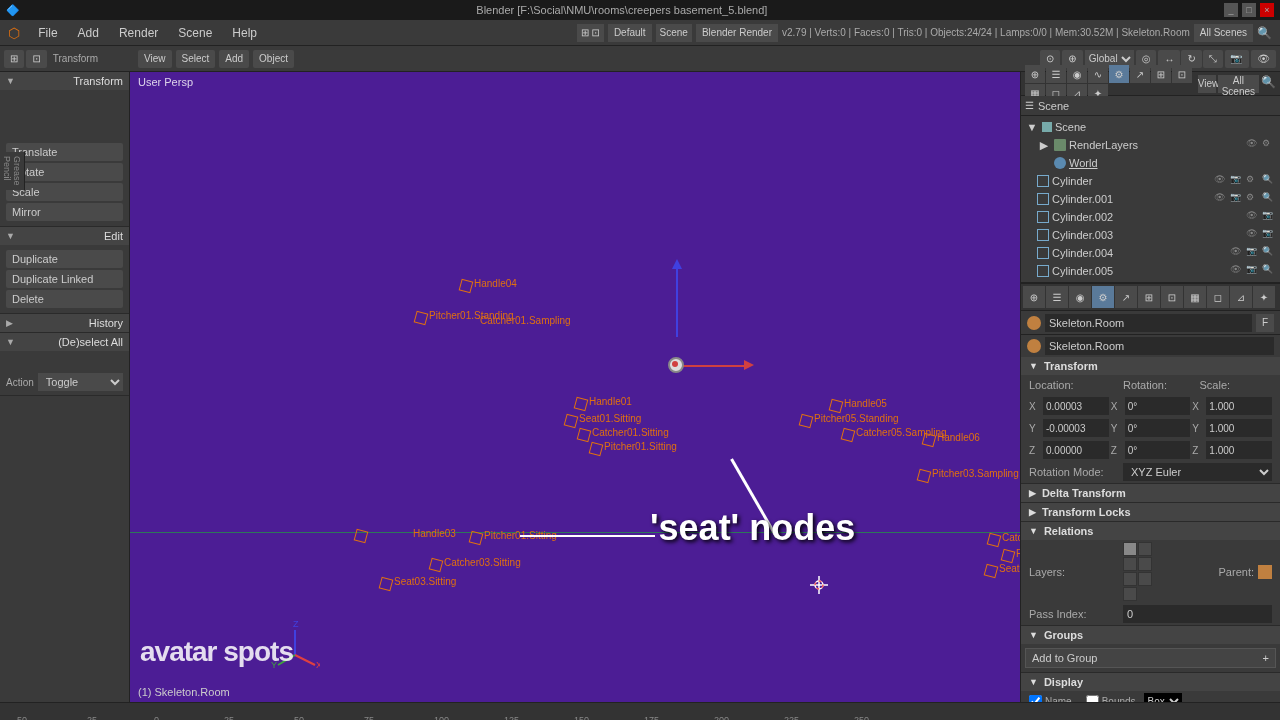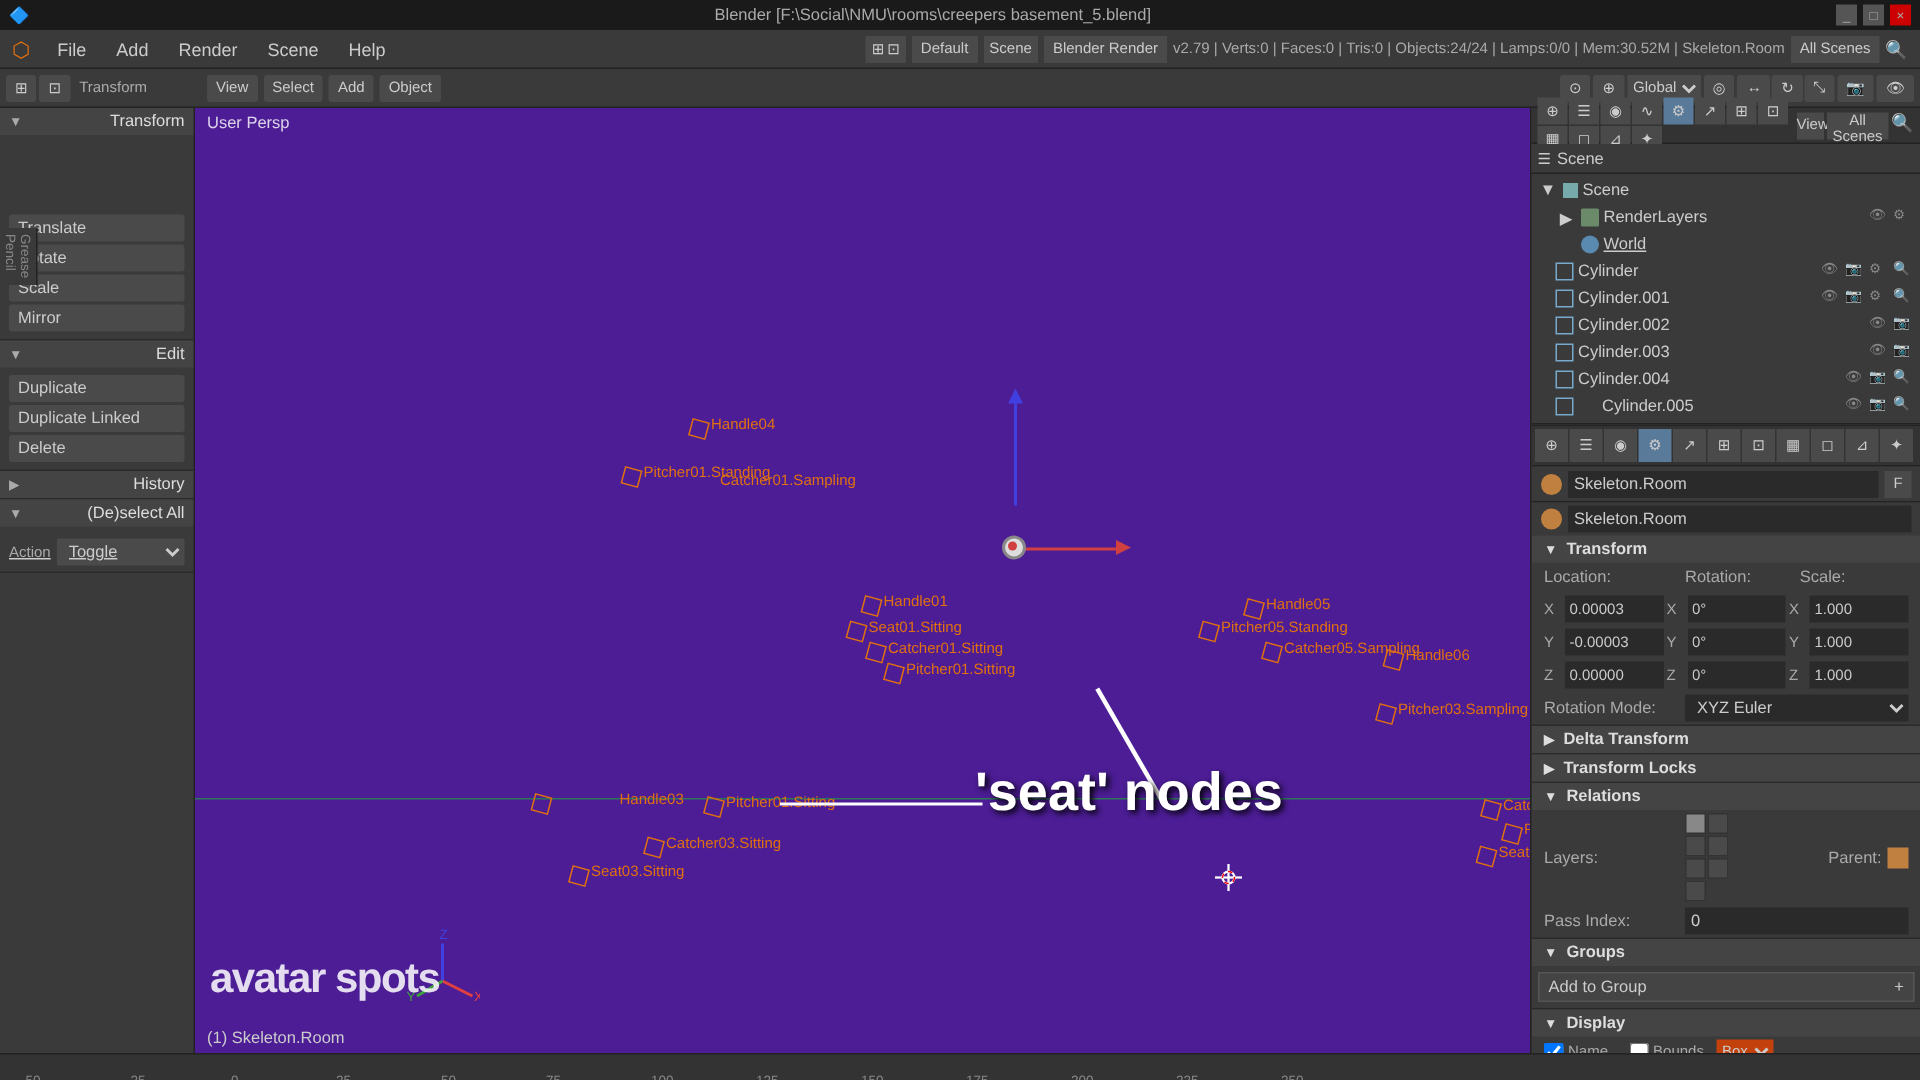--- a/index.html
+++ b/index.html
@@ -160,21 +160,21 @@
     }
 
     
     .vp-axis-h { position: absolute; background: rgba(0,255,0,0.4); height: 1px; }
 
     
     .action-select {
       width: 110px; background: #4a4a4a; border: none; color: #ccc; font-size: 11px;
       padding: 2px 4px; height: 18px; cursor: pointer;
     }
-    .action-row { display: flex; gap: 4px; align-items: center; margin-top: 4px; text-decoration: underline; }
+    .action-row { display: flex; gap: 4px; align-items: center; margin-top: 18px; }
     .prop-tab { width: 22px; height: 22px; background: #4a4a4a; border: none; cursor: pointer; display: flex; align-items: center; justify-content: center; color: #ccc; font-size: 10px; }
     .prop-tab.active { background: #5a7a9a; }
 
     
     .layer-grid { display: flex; flex-wrap: wrap; gap: 1px; width: 100px; }
     .layer-cell { width: 14px; height: 14px; background: #4a4a4a; border: 1px solid #333; cursor: pointer; }
     .layer-cell.active { background: #888; }
 
     .groups-btn {
       width: calc(100% - 8px); margin: 4px; background: #444; border: 1px solid #555;
@@ -562,21 +562,21 @@
         <div class="tree-vis">
           <span class="tree-vis-btn">👁</span>
           <span class="tree-vis-btn">📷</span>
           <span class="tree-vis-btn">🔍</span>
         </div>
       </div>
 
       <div class="tree-item">
         <span class="tree-indent"></span>
         <div style="width:12px;height:12px;border:1.5px solid #7ac;flex-shrink:0;"></div>
-        <span style="margin-left:19px;">Cylinder.005</span>
+        <span style="margin-left:3px;">Cylinder.005</span>
         <div class="tree-vis">
           <span class="tree-vis-btn">👁</span>
           <span class="tree-vis-btn">📷</span>
           <span class="tree-vis-btn">🔍</span>
         </div>
       </div>
     </div>
 
     <div id="props-panel">
 
@@ -713,21 +713,21 @@
         </div>
         <div class="prop-row">
           <label style="display:flex;align-items:center;gap:3px;font-size:10px;color:#aaa;">
             <input type="checkbox" checked="" style="">
             <span>Name</span>
           </label>
           <label style="display:flex;align-items:center;gap:3px;font-size:10px;color:#aaa;margin-left:10px;">
             <input type="checkbox" style="">
             <span>Bounds</span>
           </label>
-          <select style="background:#c2410c;border:none;color:#ccc;font-size:10px;height:16px;margin-left:4px;">
+          <select style="background:#000000;border:none;color:#ccc;font-size:10px;height:16px;margin-left:4px;">
             <option>Box</option>
           </select>
         </div>
 
       </div>
     </div>
   </div>
 </div>
 
 <div id="timeline-ruler">

